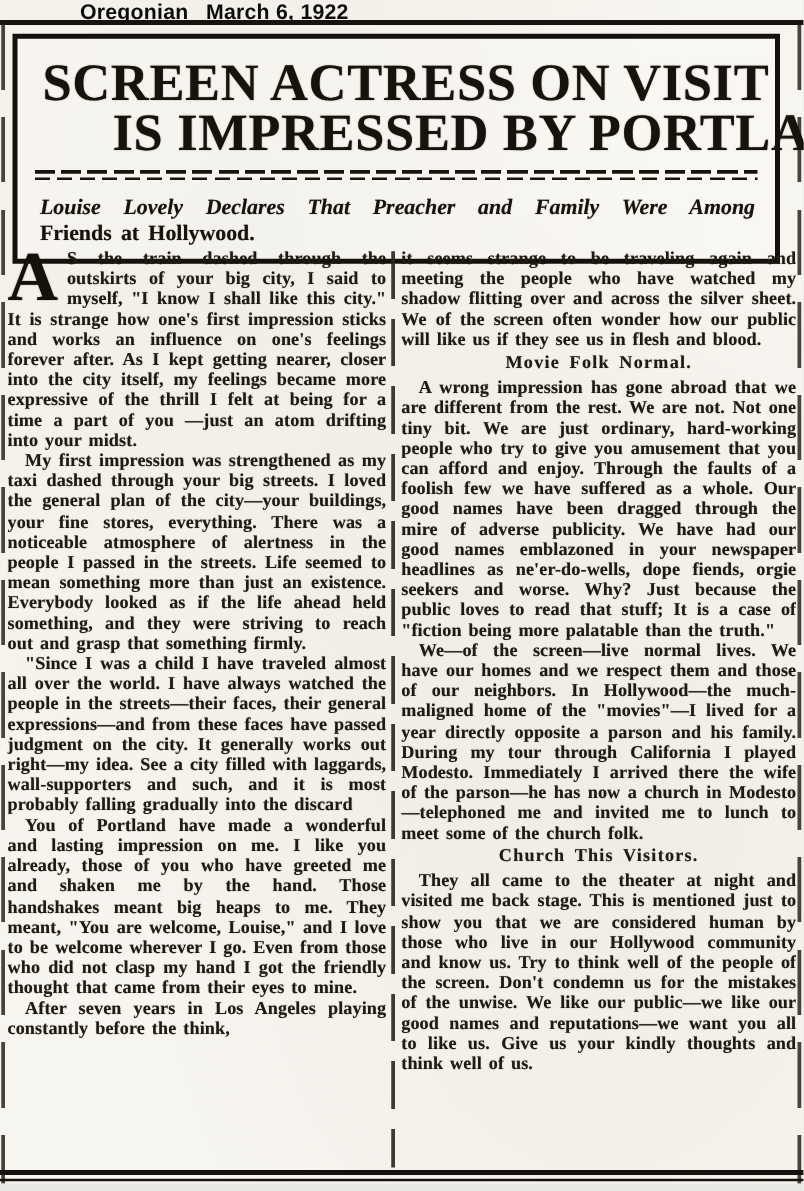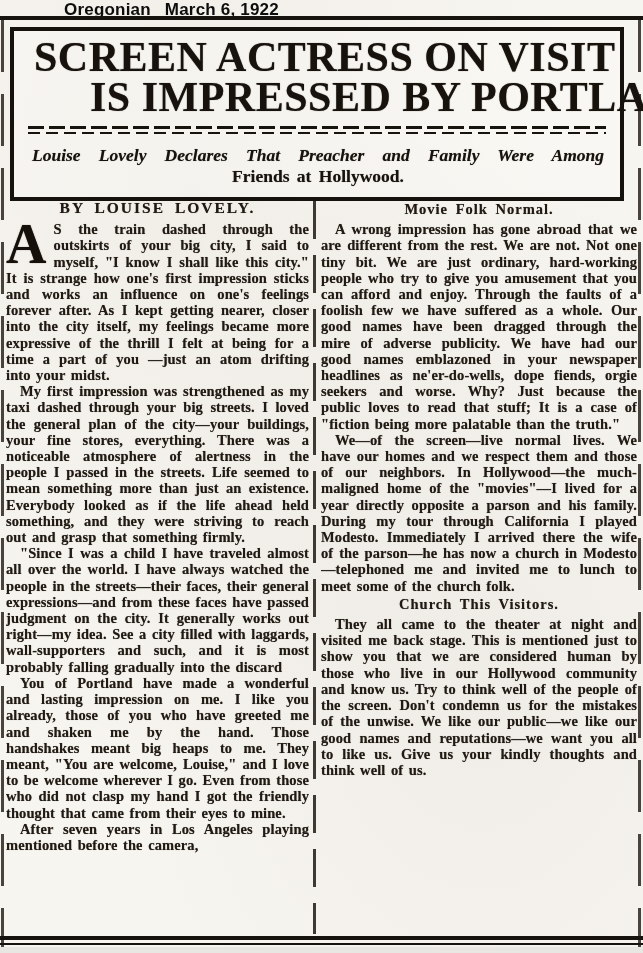--- a/index.html
+++ b/index.html
@@ -37,21 +37,21 @@
     background:repeating-linear-gradient(180deg,#2a241d 0 52px, rgba(42,36,29,0) 52px 74px);
     opacity:.85;
   }
   .edge-rule.left{ left:1px; }
   .edge-rule.right{ right:2px; }
 
   
   .headline-box{
     position:absolute; top:27px; left:10px; width:584px;
     border:4px solid #15110c;
-    padding:6px 10px 10px 12px;
+    padding:16px 10px 10px 12px;
     background:rgba(255,255,255,0.25);
   }
   .headline{
     font-weight:700; font-size:42px; line-height:40px;
     letter-spacing:0.5px; color:#17120c; margin:0;
     white-space:nowrap;
     text-shadow:0 0 1px rgba(23,18,12,.6);
   }
   .headline.l1{ padding-left:8px; }
   .headline.l2{ padding-left:64px; }
@@ -63,21 +63,21 @@
     background-size:100% 3px,100% 2px;
     background-position:0 0,0 6px;
     background-repeat:no-repeat;
   }
   .subhead{
     margin:10px 6px 0 6px;
     font-weight:700; font-size:17.5px; line-height:21px;
     color:#17120c; text-shadow:0 0 .8px rgba(23,18,12,.55);
   }
   .subhead .line1{ text-align:justify; text-align-last:justify; word-spacing:4px;font-style:italic; }
-  .subhead .line2{ text-align:center; word-spacing:3px; }
+  .subhead .line2{ word-spacing:3px; }
 
   
   .columns{
     position:absolute; top:199px; left:6px; width:631px; bottom:13px;
     display:flex; align-items:stretch;
   }
   .col{
     font-size:14.5px; line-height:16.2px; font-weight:700;
     text-align:justify; color:#201a13;
     letter-spacing:0.1px; word-spacing:1.8px;
@@ -131,31 +131,31 @@
     <div class="headline-divider"></div>
     <div class="subhead">
       <div class="line1">Louise Lovely Declares That Preacher and Family Were Among</div>
       <div class="line2">Friends at Hollywood.</div>
     </div>
   </div>
 
   <div class="columns">
 
     <div class="col left">
-      <div class="byline">BY LOUISE LOVELY.</div>
       <p class="no-indent"><span class="dropcap">A</span><span>S the train dashed through the outskirts of your big city, I said to myself, "I know I shall like this city." It is strange how one's first impression sticks and works an influence on one's feelings forever after. As I kept getting nearer, closer into the city itself, my feelings became more expressive of the thrill I felt at being for a time a part of you —just an atom drifting into your midst.</span></p>
       <p>My first impression was strengthened as my taxi dashed through your big streets. I loved the general plan of the city—your buildings, your fine stores, everything. There was a noticeable atmosphere of alertness in the people I passed in the streets. Life seemed to mean something more than just an existence. Everybody looked as if the life ahead held something, and they were striving to reach out and grasp that something firmly.</p>
       <p>"Since I was a child I have traveled almost all over the world. I have always watched the people in the streets—their faces, their general expressions—and from these faces have passed judgment on the city. It generally works out right—my idea. See a city filled with laggards, wall-supporters and such, and it is most probably falling gradually into the discard</p>
       <p>You of Portland have made a wonderful and lasting impression on me. I like you already, those of you who have greeted me and shaken me by the hand. Those handshakes meant big heaps to me. They meant, "You are welcome, Louise," and I love to be welcome wherever I go. Even from those who did not clasp my hand I got the friendly thought that came from their eyes to mine.</p>
-      <p>After seven years in Los Angeles playing mentioned before the camera,</p>
+      <p>After seven years in Los Angeles playing constantly before the think,</p>
     </div>
 
     <div class="col-divider"></div>
 
     <div class="col right">
+      <p class="no-indent">it seems strange to be traveling again and meeting the people who have watched my shadow flitting over and across the silver sheet. We of the screen often wonder how our public will like us if they see us in flesh and blood.</p>
       <div class="section-heading">Movie Folk Normal.</div>
       <p>A wrong impression has gone abroad that we are different from the rest. We are not. Not one tiny bit. We are just ordinary, hard-working people who try to give you amusement that you can afford and enjoy. Through the faults of a foolish few we have suffered as a whole. Our good names have been dragged through the mire of adverse publicity. We have had our good names emblazoned in your newspaper headlines as ne'er-do-wells, dope fiends, orgie seekers and worse. Why? Just because the public loves to read that stuff; It is a case of "fiction being more palatable than the truth."</p>
       <p>We—of the screen—live normal lives. We have our homes and we respect them and those of our neighbors. In Hollywood—the much-maligned home of the "movies"—I lived for a year directly opposite a parson and his family. During my tour through California I played Modesto. Immediately I arrived there the wife of the parson—he has now a church in Modesto—telephoned me and invited me to lunch to meet some of the church folk.</p>
       <div class="section-heading">Church This Visitors.</div>
       <p>They all came to the theater at night and visited me back stage. This is mentioned just to show you that we are considered human by those who live in our Hollywood community and know us. Try to think well of the people of the screen. Don't condemn us for the mistakes of the unwise. We like our public—we like our good names and reputations—we want you all to like us. Give us your kindly thoughts and think well of us.</p>
     </div>
 
   </div>
 
   <div class="bottom-rule"></div>

